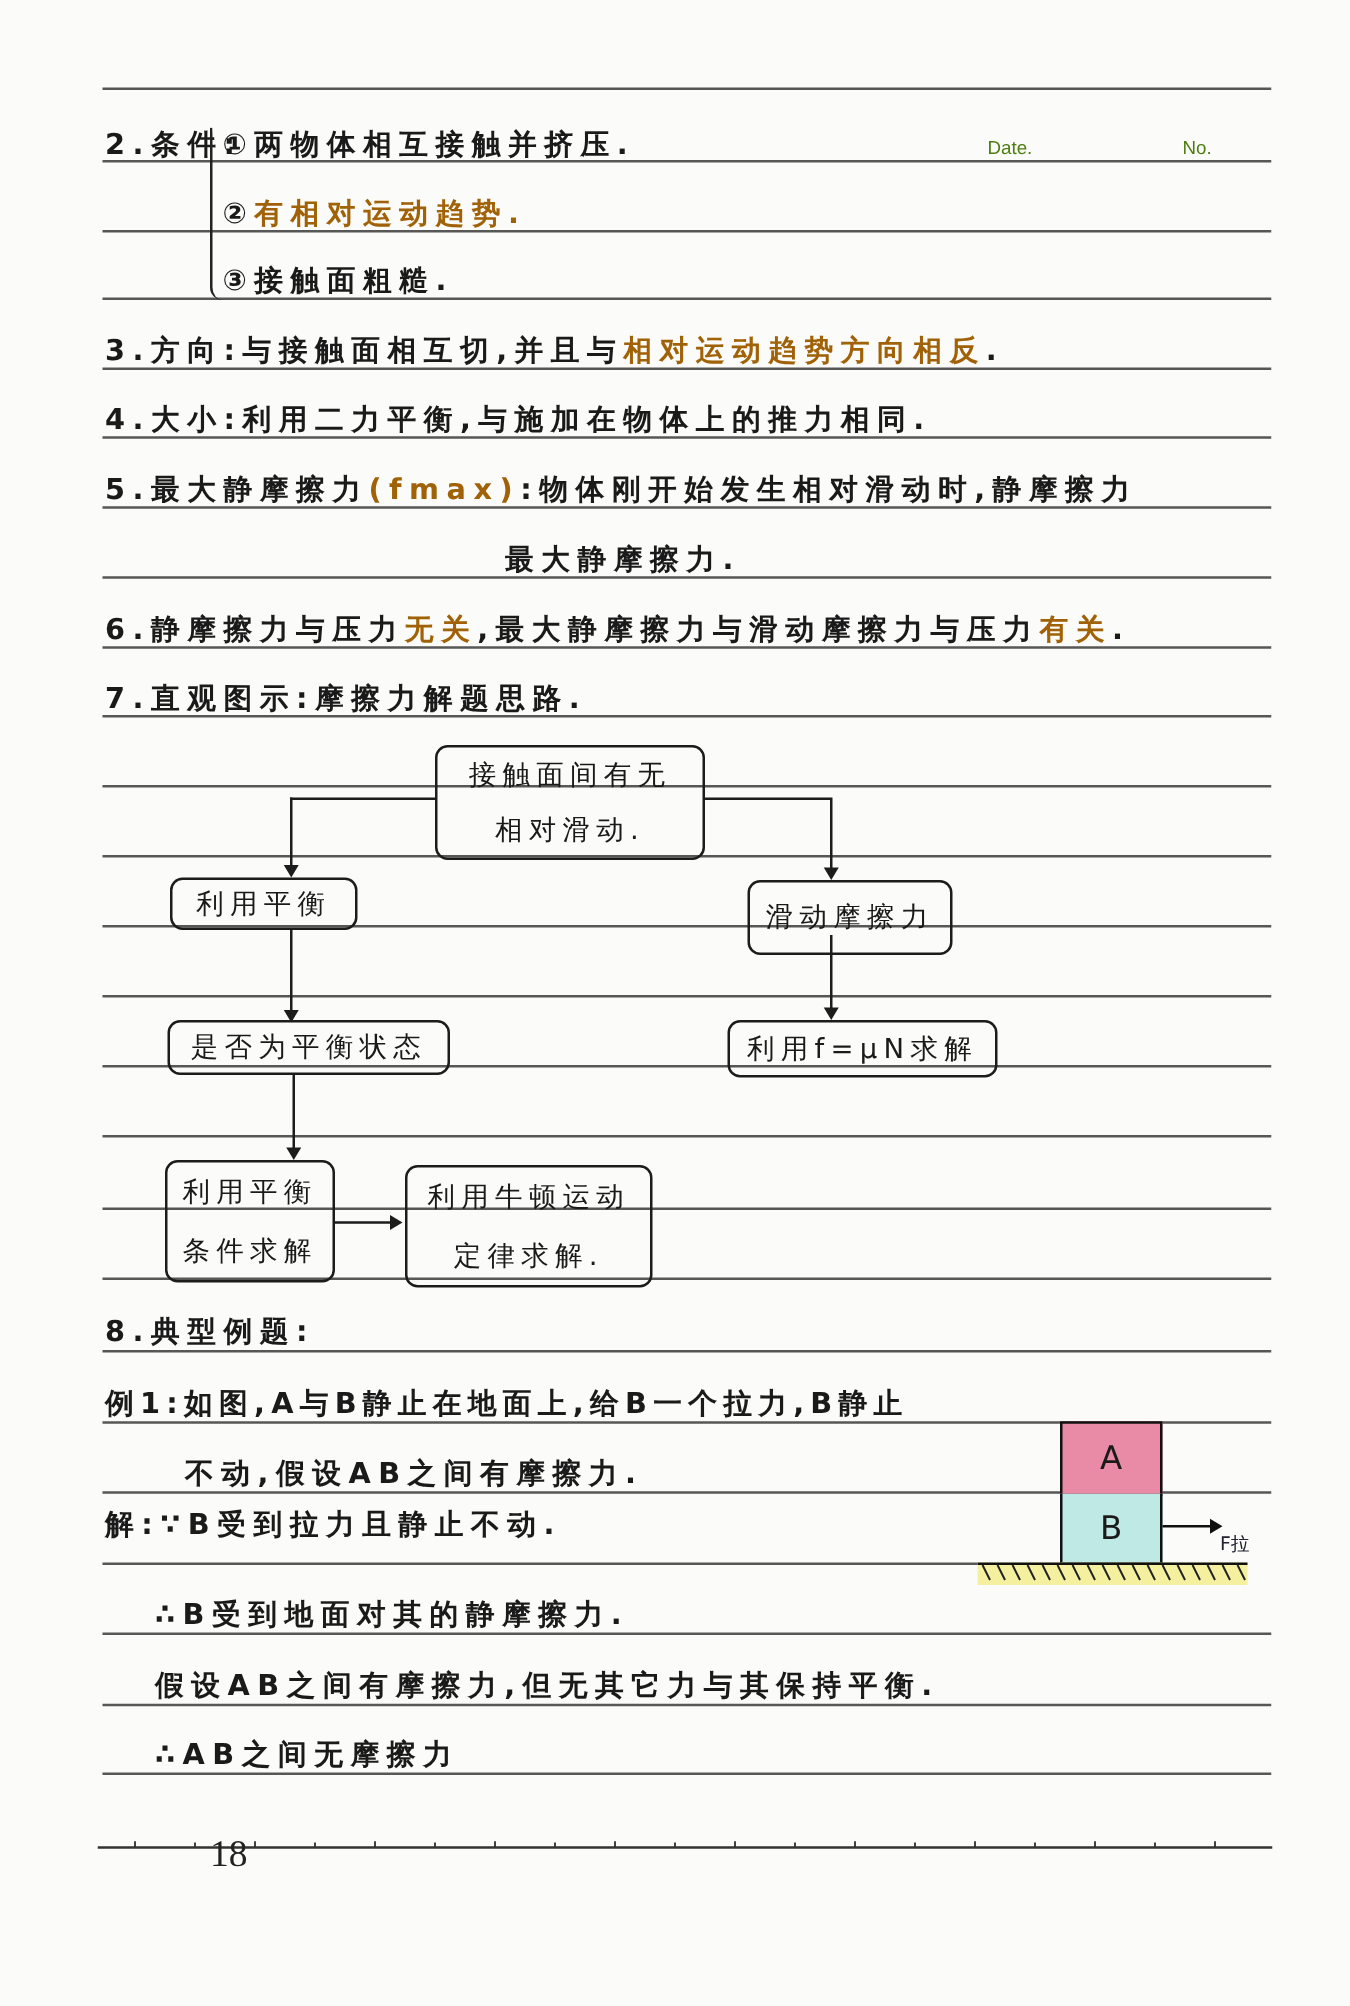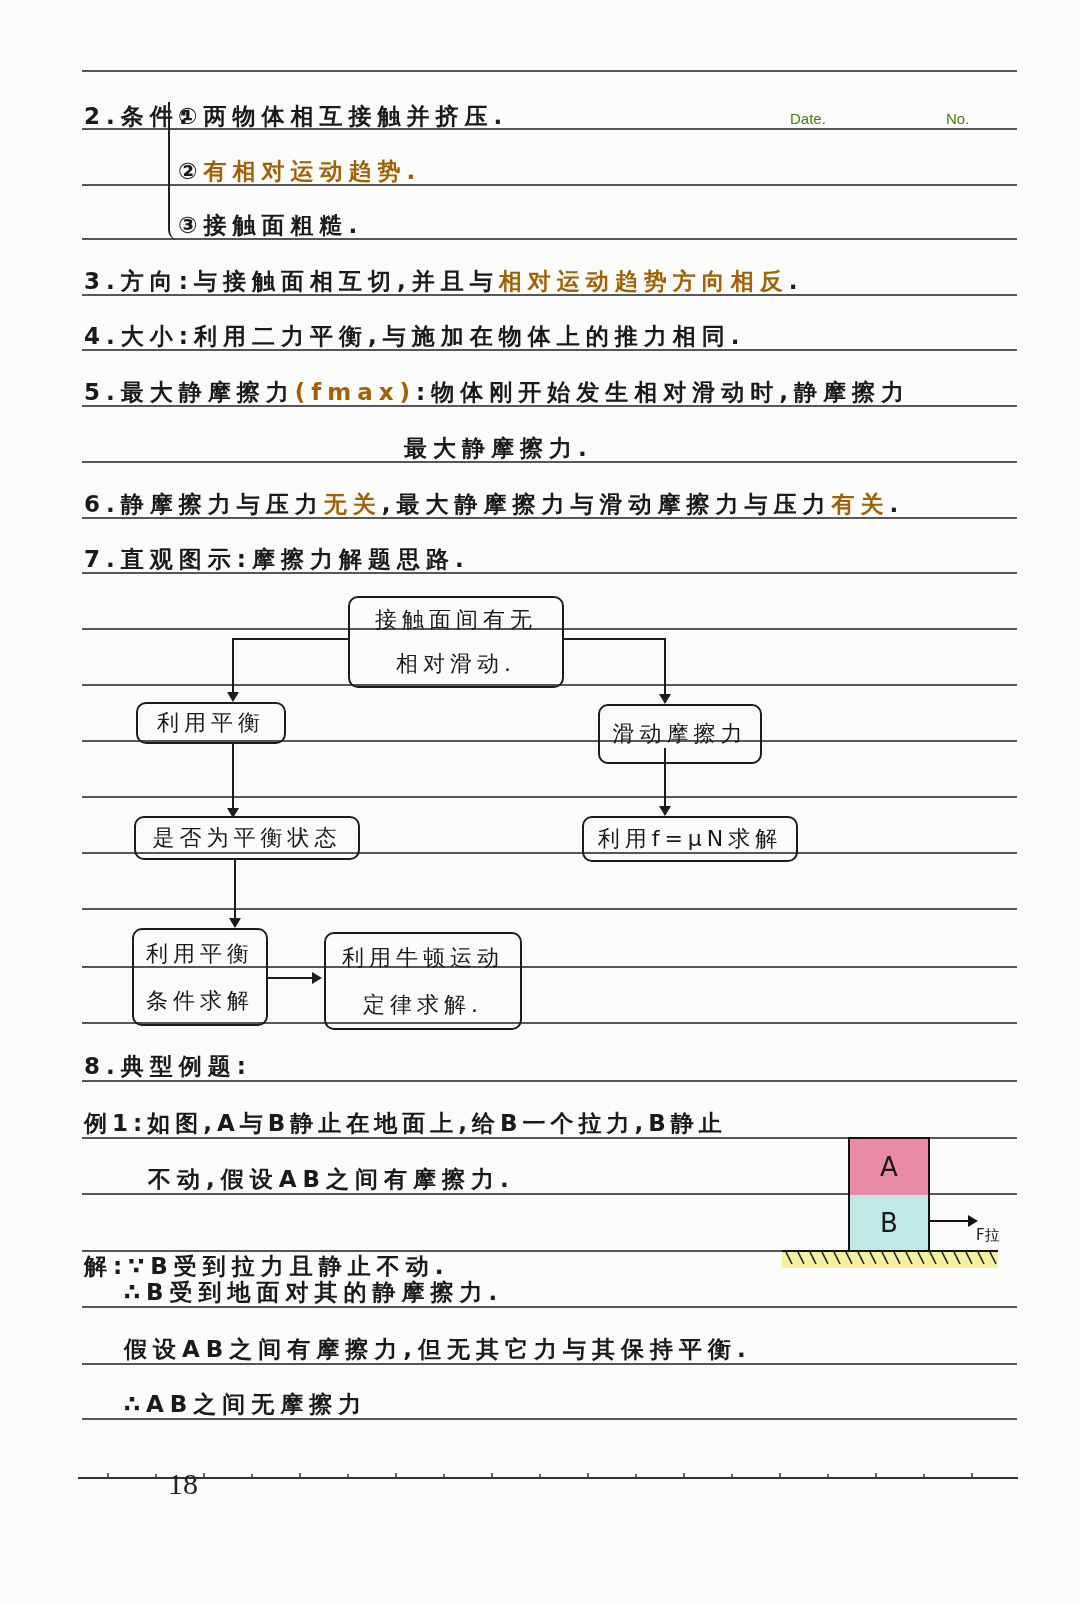--- a/index.html
+++ b/index.html
@@ -179,21 +179,21 @@
 
 <div class="line" style="top:1052px">
   <span>8.典型例题:</span>
 </div>
 <div class="line" style="top:1109px;letter-spacing:5px">
   <span>例1:如图,A与B静止在地面上,给B一个拉力,B静止</span>
 </div>
 <div class="line" style="left:148px;top:1165px">
   <span>不动,假设AB之间有摩擦力.</span>
 </div>
-<div class="line" style="top:1252px">
+<div class="line" style="top:1206px">
   <span>解:∵B受到拉力且静止不动.</span>
 </div>
 <div class="line" style="left:124px;top:1278px">
   <span>∴B受到地面对其的静摩擦力.</span>
 </div>
 <div class="line" style="left:124px;top:1335px">
   <span>假设AB之间有摩擦力,但无其它力与其保持平衡.</span>
 </div>
 <div class="line" style="left:124px;top:1390px">
   <span>∴AB之间无摩擦力</span>

